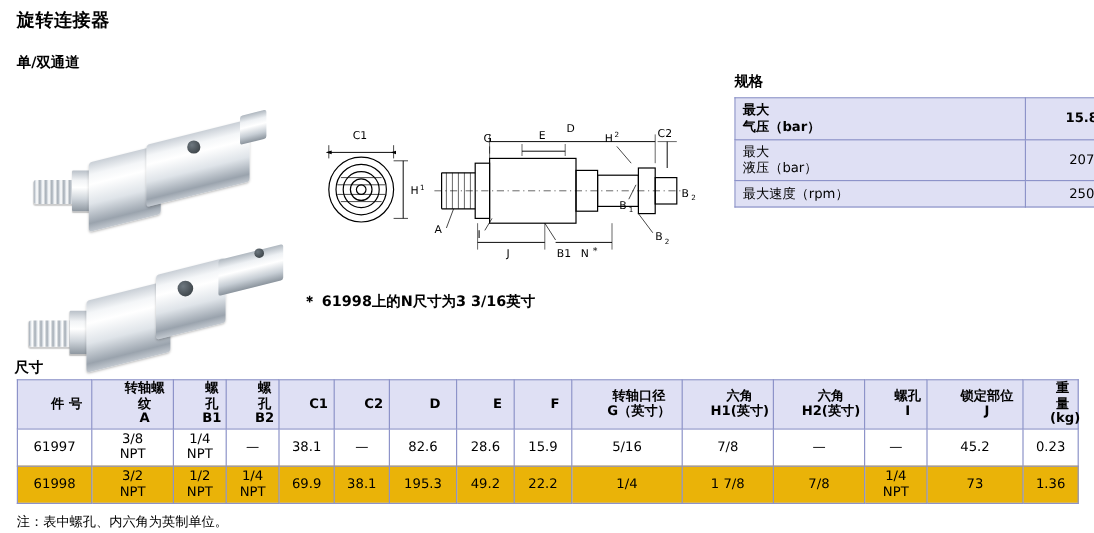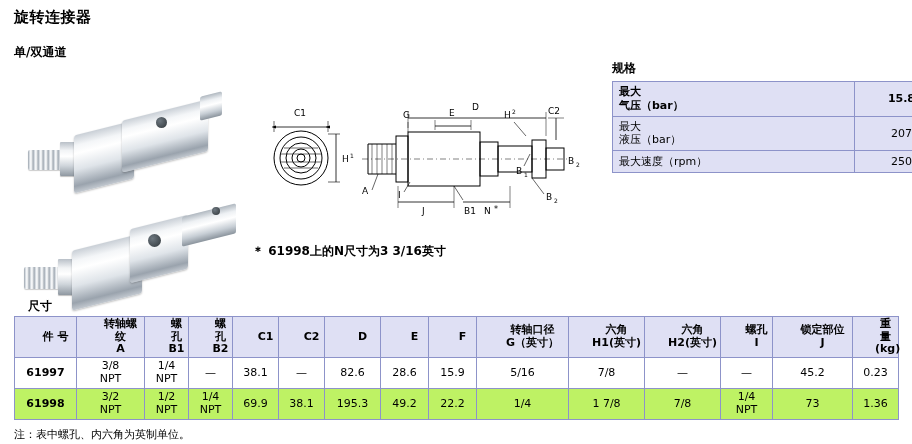--- a/index.html
+++ b/index.html
@@ -91,21 +91,21 @@
     height: 13px;
   }
   table.spec td.label { width: 72%; text-align: left; font-weight: normal; }
   table.spec td.val { text-align: center; width: 28%; }
   table.spec tr.first td { font-weight: bold; }
   table.spec td.two-line { line-height: 1.25; }
 
   
   .dims-title {
     position: absolute;
-    left: 28px; top: 298px;
+    left: 12px; top: 298px;
     font-size: 12px;
     font-weight: bold;
   }
   .dims-wrap { position: absolute; left: 14px; top: 316px; width: 884px; }
   table.dims {
     border-collapse: collapse;
     width: 884px;
     font-size: 11px;
     table-layout: fixed;
   }
@@ -121,22 +121,22 @@
     font-size: 11px;
     height: 30px;
     line-height: 1.15;
     padding-left: 22px;
   }
   table.dims td {
     height: 28px;
     line-height: 1.15;
   }
   table.dims tr.row-a td { background: #ffffff; }
-  table.dims tr.row-b td { background: #bef264; margin-top: 26px; }
-  table.dims td.partno { font-weight: bold; }
+  table.dims tr.row-b td { background: #eab308; margin-top: 26px; }
+  table.dims td.partno { font-weight: normal; }
   .note {
     position: absolute;
     left: 14px; top: 427px;
     font-size: 11px;
   }
 </style>
 </head>
 <body>
 
 <div class="page">

